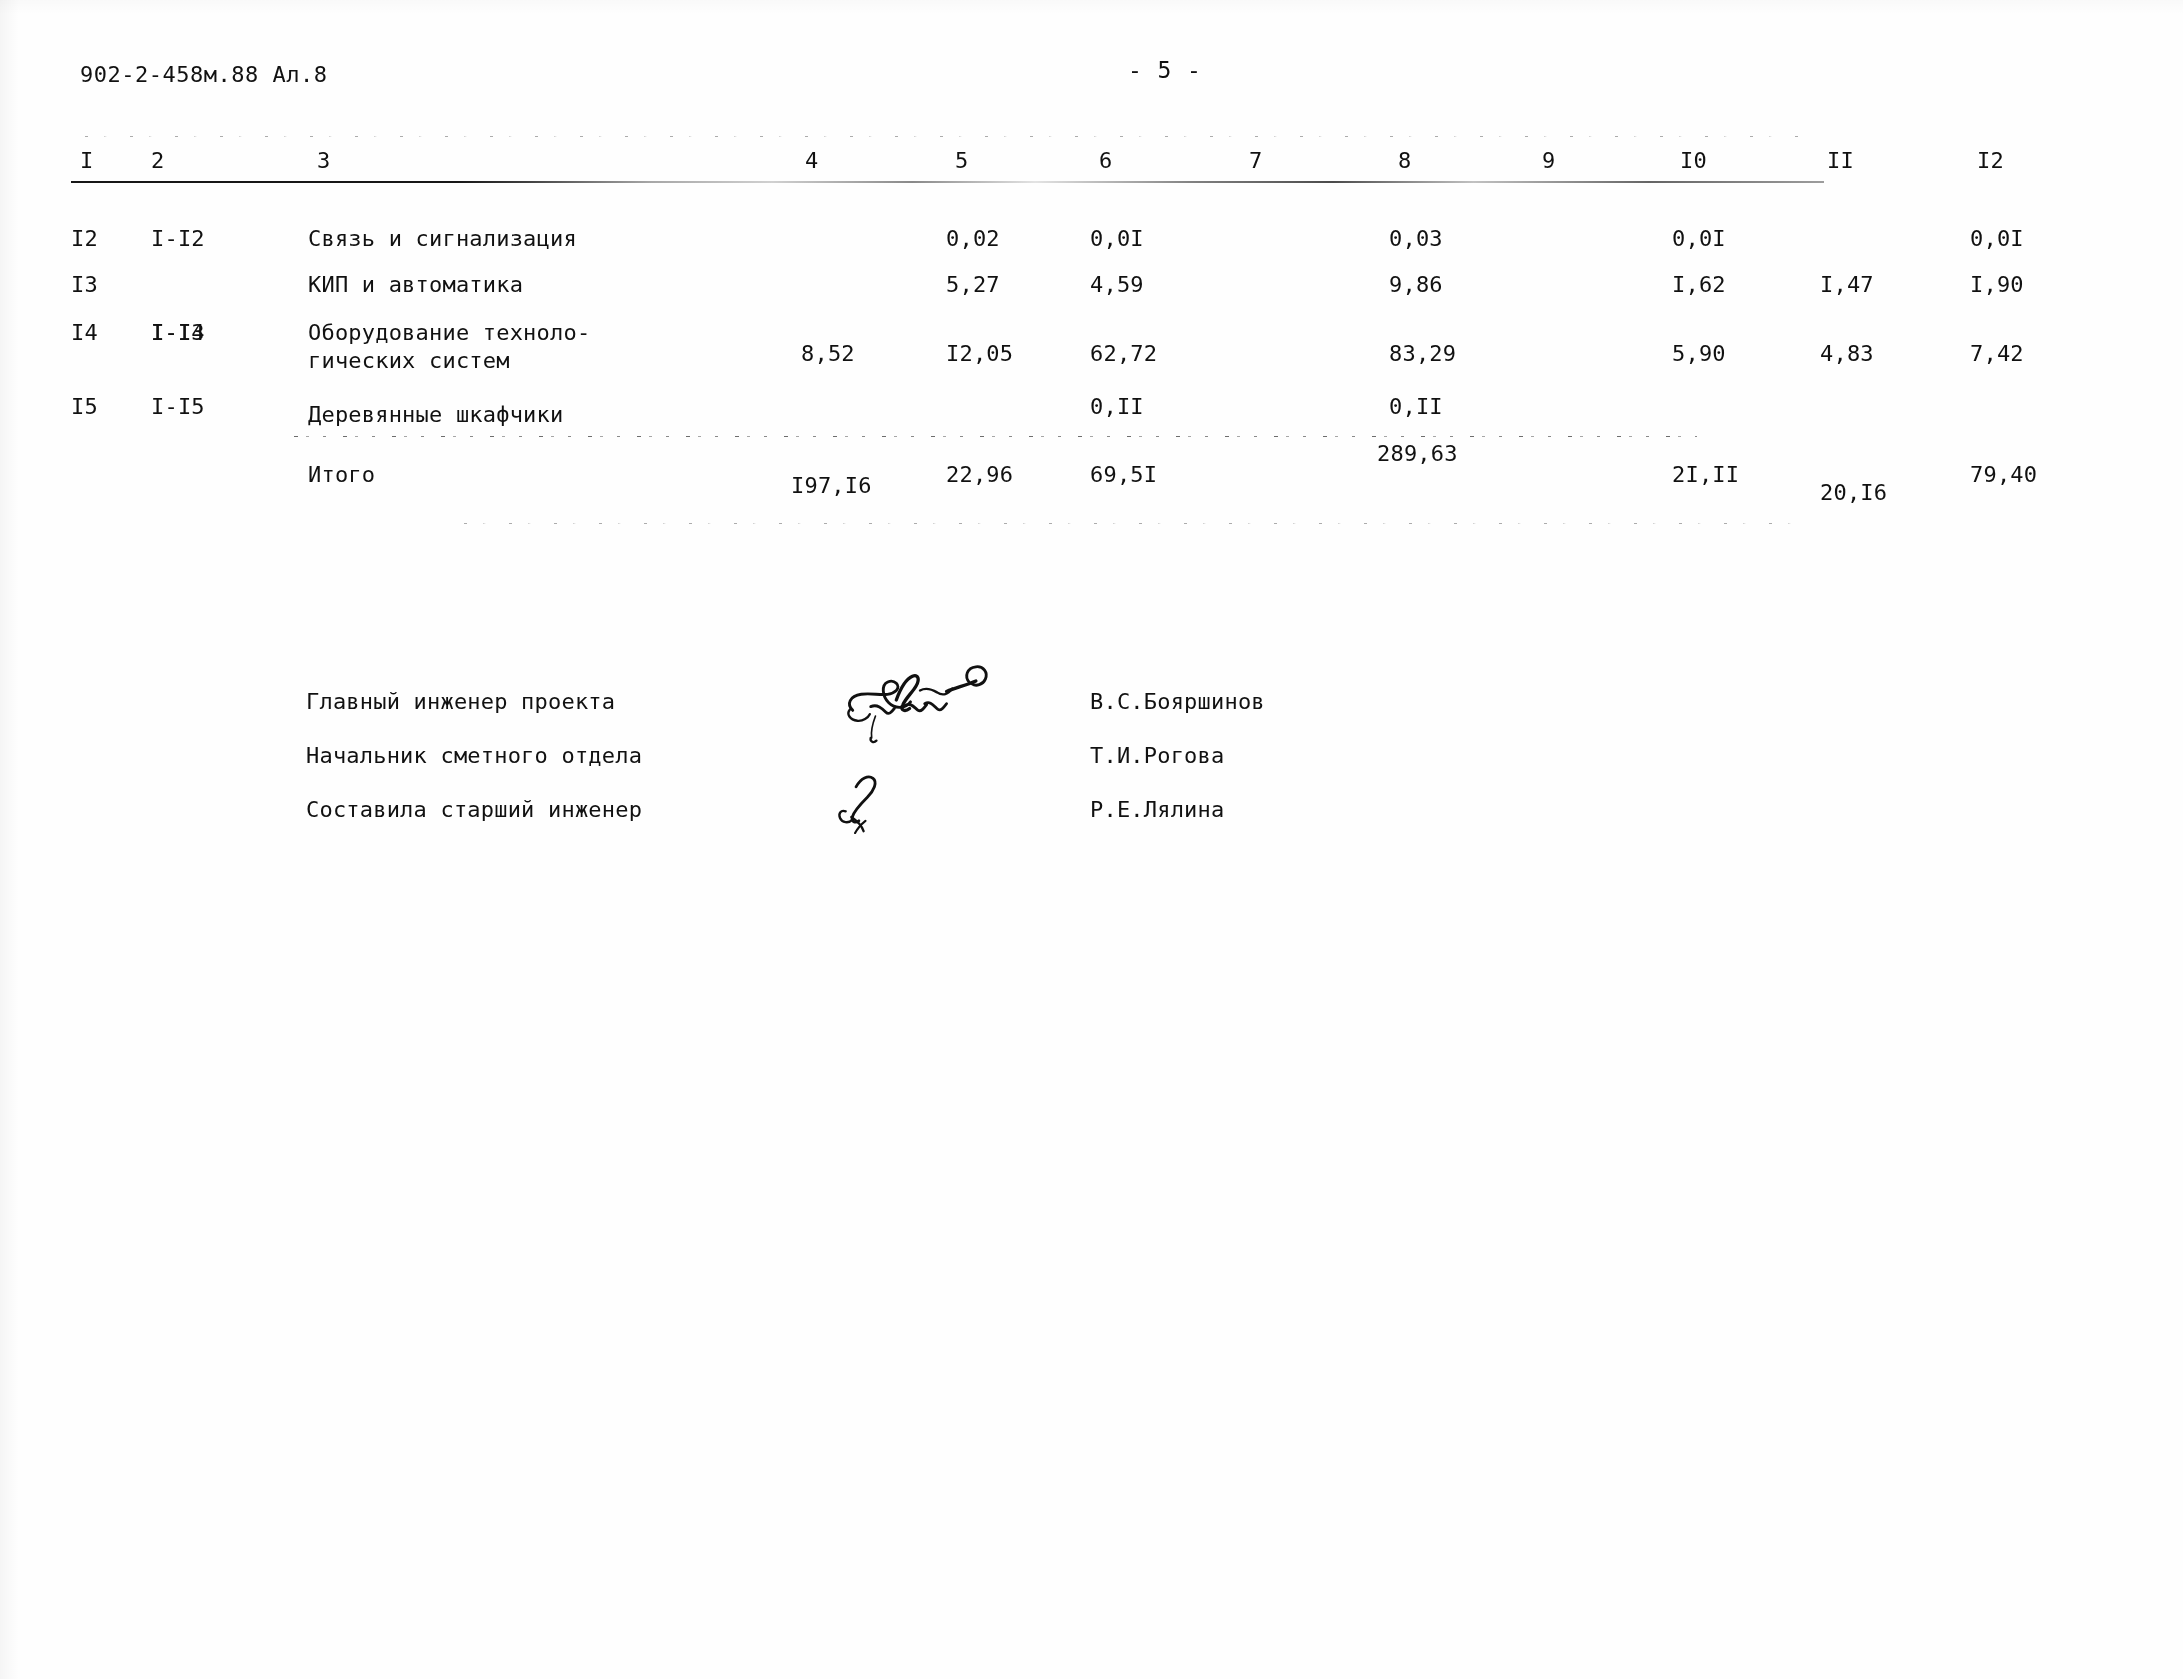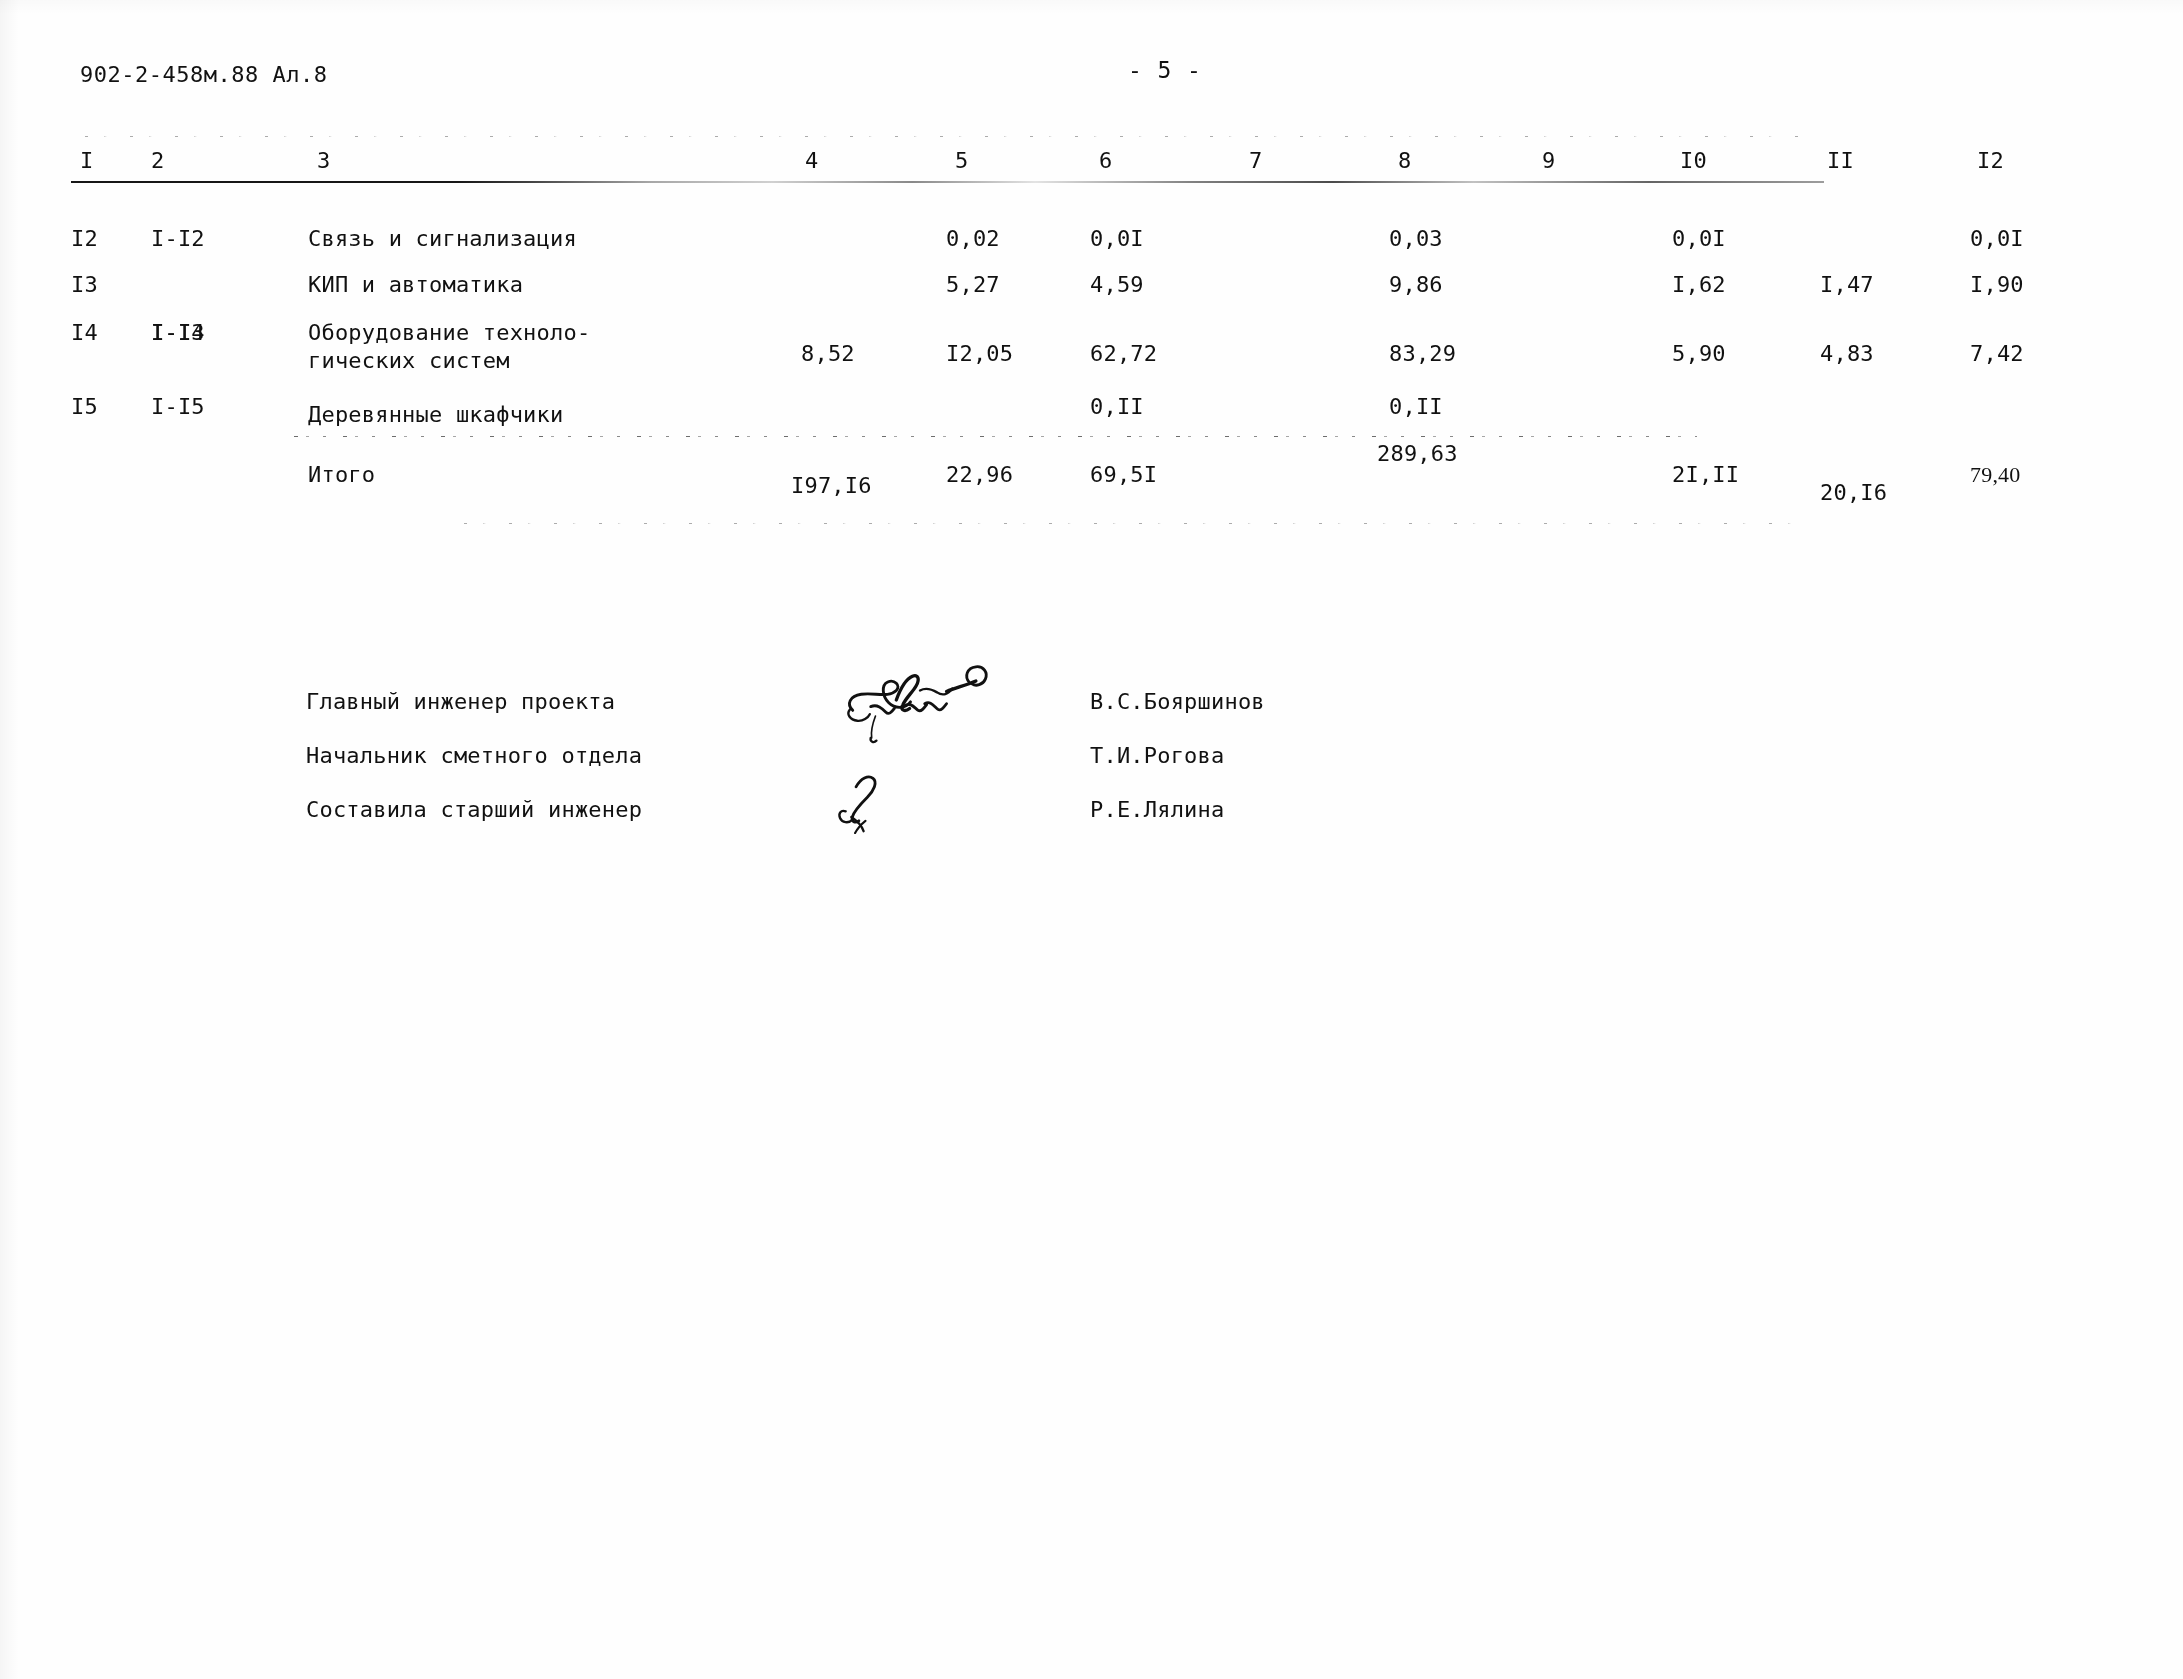--- a/index.html
+++ b/index.html
@@ -209,21 +209,21 @@
 
     <div class="cell" style="left:308px;  top:462px;">Итого</div>
     <div class="cell num" style="left:791px; top:462px;margin-top:11px;">I97,I6</div>
     <div class="cell num" style="left:946px; top:462px;">22,96</div>
     <div class="cell num" style="left:1090px; top:462px;">69,5I</div>
     <div class="cell num" style="left:1242px; top:462px;"></div>
     <div class="cell num" style="left:1377px; top:441px;">289,63</div>
     <div class="cell num" style="left:1535px; top:462px;"></div>
     <div class="cell num" style="left:1672px; top:462px;">2I,II</div>
     <div class="cell num" style="left:1820px; top:452px;margin-top:28px;">20,I6</div>
-    <div class="cell num" style="left:1970px; top:462px;font-family:Liberation Serif, serif;">79,40</div>
+    <div class="cell num" style="left:1970px; top:462px;">79,40</div>
 
     <div class="rule dashed-faintest" style="left:464px; top:523px; width:1336px;"></div>
   </div>
 
   <div class="sig-title" style="top:689px;">Главный инженер проекта</div>
   <div class="sig-title" style="top:743px;">Начальник сметного отдела</div>
   <div class="sig-title" style="top:797px;">Составила старший инженер</div>
 
   <div class="sig-name" style="top:689px;">В.С.Бояршинов</div>
   <div class="sig-name" style="top:743px;">Т.И.Рогова</div>

